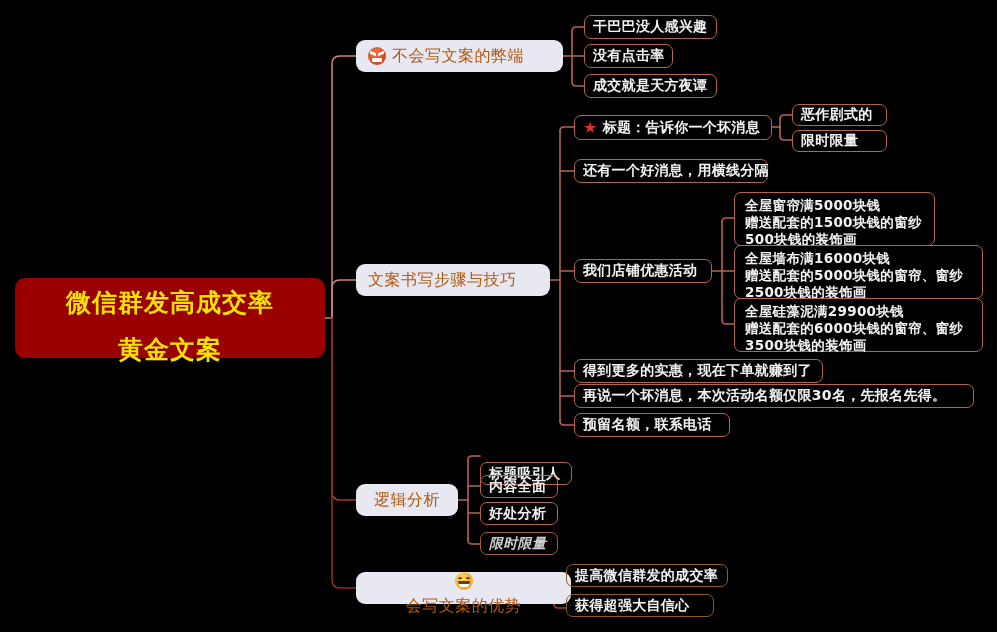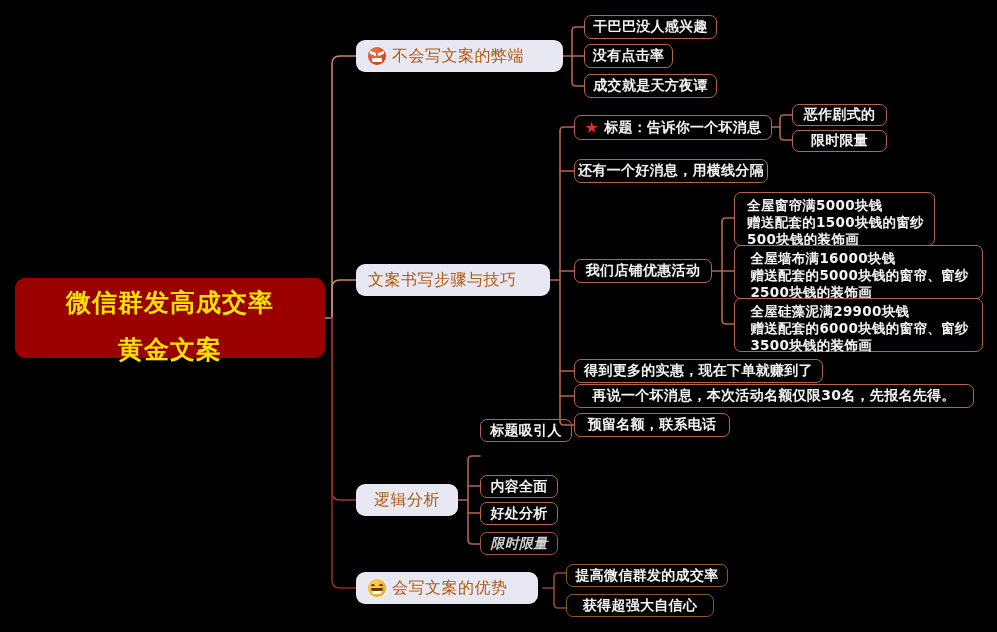--- a/index.html
+++ b/index.html
@@ -69,21 +69,20 @@
   
   .leaf {
     border: 1.5px solid #b5654f;
     border-radius: 7px;
     background: transparent;
     color: #f2f2f2;
     font-size: 14px;
     font-weight: bold;
     padding: 0 8px;
     letter-spacing: .3px;
-    justify-content: center;
   }
   .leaf.dim { color: #cfcfcf; border-color: #9d5a48; font-style: italic; }
   .leaf.warm { border-color: #8f5a20; }
   .leaf.multi {
     align-items: flex-start;
     padding: 4px 8px 4px 10px;
     line-height: 17px;
     font-size: 13.5px;
     white-space: pre-line;
   }
@@ -265,34 +264,34 @@
     <span>再说一个坏消息，本次活动名额仅限30名，先报名先得。</span>
   </div>
   <div class="node leaf" style="left:574px; top:413px; width:156px; height:24px;">
     <span>预留名额，联系电话</span>
   </div>
 
   <div class="node branch" style="left:356px; top:484px; width:102px; height:32px; justify-content:center;">
     <span>逻辑分析</span>
   </div>
 
-  <div class="node leaf" style="left:480px; top:419px; width:92px; height:23px;">
+  <div class="node leaf" style="left:480px; top:462px; width:92px; height:23px;">
     <span>标题吸引人</span>
   </div>
   <div class="node leaf" style="left:480px; top:475px; width:78px; height:23px;">
     <span>内容全面</span>
   </div>
   <div class="node leaf" style="left:480px; top:502px; width:78px; height:23px;">
     <span>好处分析</span>
   </div>
   <div class="node leaf dim" style="left:480px; top:532px; width:78px; height:23px;">
     <span>限时限量</span>
   </div>
 
-  <div class="node branch" style="left:356px; top:572px; width:182px; height:32px;">
+  <div class="node branch" style="left:356px; top:572px; width:215px; height:32px;flex-direction:column;">
     <span class="face happy"><i class="mouth"></i></span>
     <span>会写文案的优势</span>
   </div>
 
   <div class="node leaf warm" style="left:566px; top:564px; width:162px; height:23px;">
     <span>提高微信群发的成交率</span>
   </div>
   <div class="node leaf warm" style="left:566px; top:594px; width:148px; height:23px;">
     <span>获得超强大自信心</span>
   </div>

